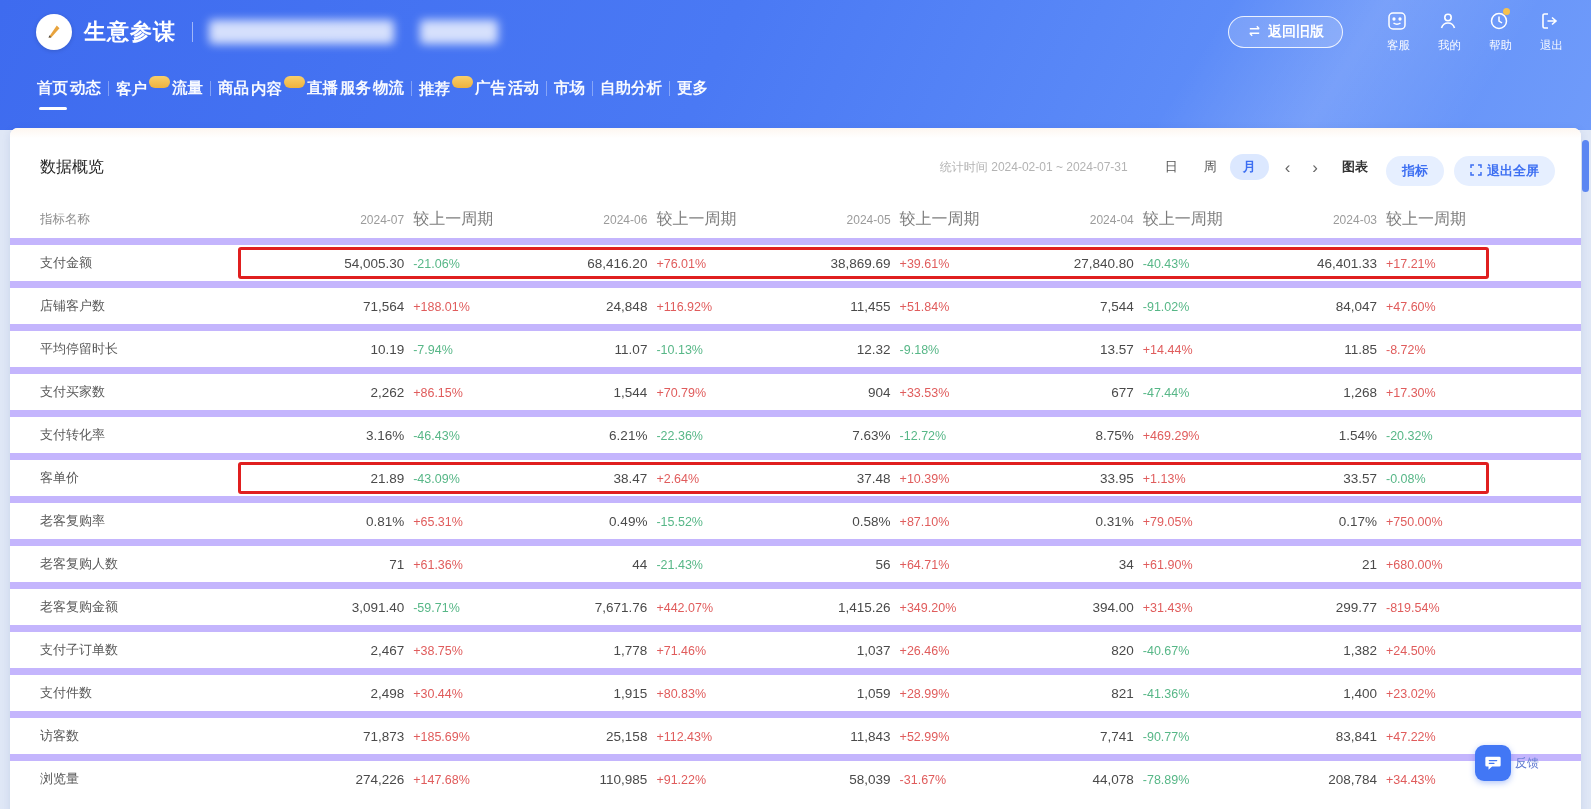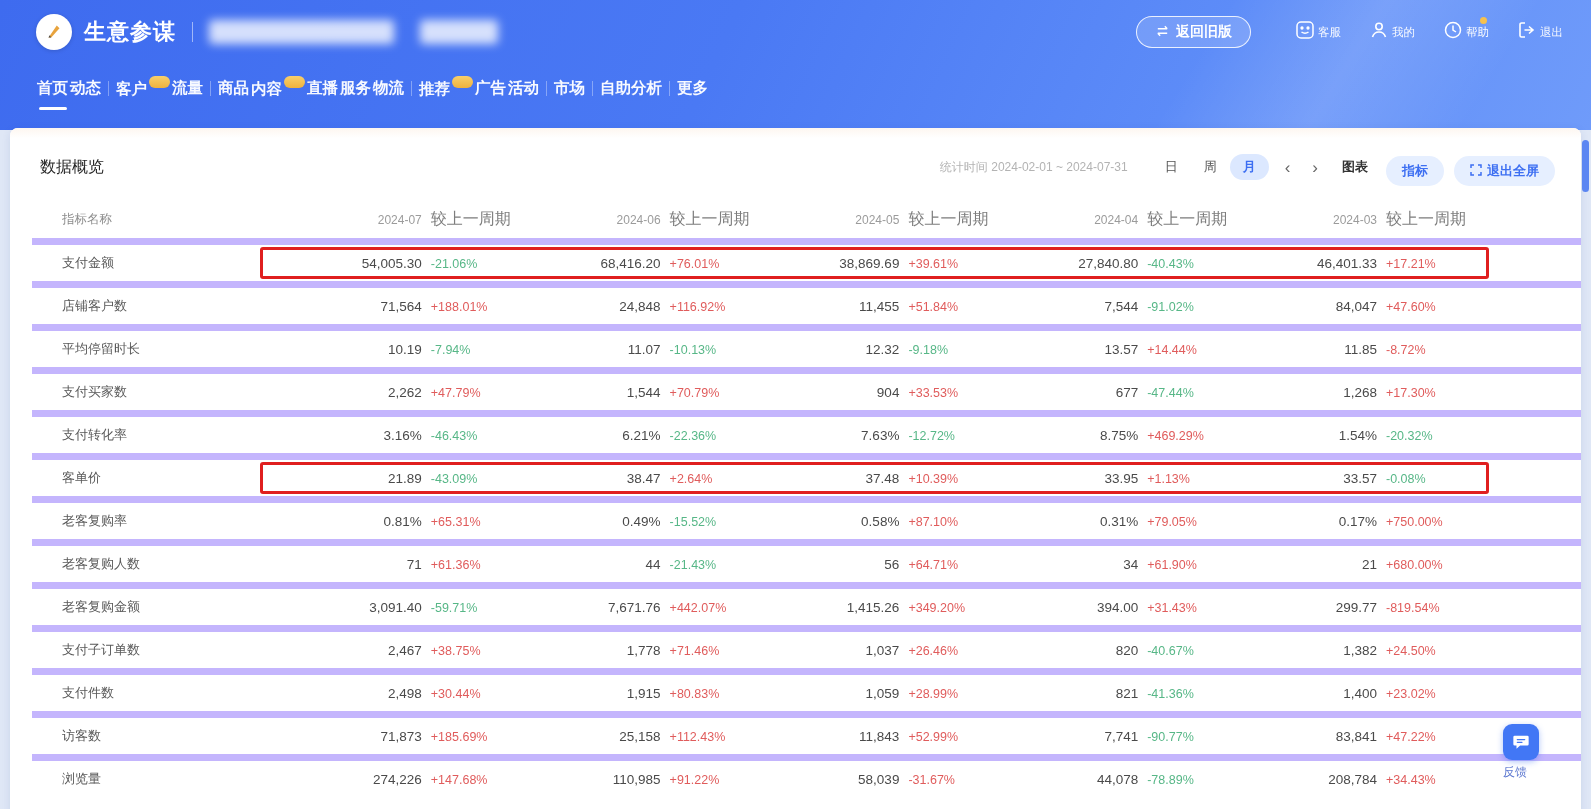--- a/index.html
+++ b/index.html
@@ -18,21 +18,21 @@
   .brand-title { color:#fff; font-size:22px; font-weight:700; margin-left:12px; letter-spacing:1px; }
   .brand-divider { width:1px; height:20px; background:rgba(255,255,255,.5); margin:0 16px; }
   .redacted { height:24px; border-radius:4px; background:rgba(255,255,255,.78); filter:blur(5px); }
   .redacted.r1 { width:185px; }
   .redacted.r2 { width:78px; margin-left:26px; }
   .header-right { margin-left:auto; display:flex; align-items:center; gap:34px; }
   .back-old-btn { display:flex; align-items:center; gap:6px; color:#fff; font-size:14px; font-weight:600;
     background:rgba(255,255,255,.16); border:1.5px solid rgba(255,255,255,.85); border-radius:999px;
     padding:6px 18px; cursor:pointer; }
   .quick-links { display:flex; gap:28px; margin-left:10px; }
-  .q-link { display:flex; flex-direction:row; align-items:center; gap:3px; color:#fff; cursor:pointer; position:relative; }
+  .q-link { display:flex; flex-direction:column; align-items:flex-start; gap:3px; color:#fff; cursor:pointer; position:relative; }
   .q-link .ql-label { font-size:11.5px; opacity:.95; }
   .q-dot { position:absolute; top:-3px; right:2px; width:7px; height:7px; border-radius:50%; background:#f6c14e; }
 
   
   .nav { display:flex; align-items:center; padding:0 10px 0 36px; height:48px; position:relative; z-index:2; }
   .nav-item { position:relative; color:rgba(255,255,255,.96); font-size:15.5px; font-weight:600;
     margin:0 1px; cursor:pointer; white-space:nowrap; }
   .nav-item.active::after { content:''; position:absolute; left:50%; transform:translateX(-50%);
     bottom:-11px; width:28px; height:3px; border-radius:2px; background:#fff; }
   .nav-badge { display:inline-block; width:21px; height:12px; border-radius:7px;
@@ -49,42 +49,42 @@
   .toolbar { margin-left:auto; display:flex; align-items:center; gap:10px; }
   .stat-period { color:#b3b3b3; font-size:12px; margin-right:14px; }
   .gran-btn { border:none; background:none; color:#555; font-size:13px; padding:4px 13px; cursor:pointer; }
   .gran-btn.selected { background:#dce8ff; color:#3d6ff2; border-radius:999px; font-weight:600; }
   .chev-btn { border:none; background:none; color:#666; font-size:17px; line-height:1; cursor:pointer; padding:2px 6px; }
   .chart-btn { border:none; background:none; color:#333; font-size:13px; font-weight:600; cursor:pointer; margin:0 8px; }
   .pill-btn { border:none; background:#e6efff; color:#3d6ff2; font-size:13px; font-weight:600;
     border-radius:999px; padding:6px 16px; cursor:pointer; display:flex; align-items:center; gap:5px;margin-top:8px; }
 
   
-  .tbl { padding:0 0 0 0;margin-left:22px; }
+  .tbl { padding:0 0 0 0; }
   .t-row { display:grid; grid-template-columns:225px repeat(5,1fr); align-items:center;
     height:43px; padding:0 100px 0 30px; position:relative; }
   .t-row + .t-row { border-top:7px solid #c4b5fd; }
   .t-head { height:38px; }
   .t-head .metric-h { color:#8c8c8c; font-size:12.5px; }
   .t-cell { display:flex; justify-content:flex-end; align-items:baseline; }
   .t-cell .val { color:#4a4a4a; font-size:13.5px; text-align:right; }
   .t-cell .chg { width:95px; margin-left:9px; font-size:12.5px; text-align:left; }
   .t-head .t-cell .val { color:#9b9b9b; font-size:12px; font-weight:400; }
   .t-head .t-cell .chg { color:#7d7d7d; font-size:16px; }
   .metric-name { color:#595959; font-size:13px; }
   .chg.up { color:#e05c5c; }
   .chg.down { color:#57b787; }
   .t-row.hl::after { content:''; position:absolute; left:228px; right:92px; top:2px; bottom:2px;
     border:3px solid #e01f1f; border-radius:3px; pointer-events:none; }
 
   
   .scroll-thumb { position:absolute; right:2px; top:140px; width:7px; height:52px;
     border-radius:4px; background:#5b86f2; cursor:pointer; }
-  .feedback { position:absolute; right:52px; bottom:28px; display:flex; flex-direction:column;
-    align-items:flex-start; gap:4px; cursor:pointer; }
+  .feedback { position:absolute; right:52px; bottom:28px; display:flex; flex-direction:row;
+    align-items:center; gap:4px; cursor:pointer; }
   .feedback .fb-icon { width:36px; height:36px; border-radius:9px; background:#4277f5;
     display:flex; align-items:center; justify-content:center; box-shadow:0 2px 6px rgba(60,110,240,.4); }
   .feedback .fb-label { font-size:12px; color:#5f7ad1; }
 </style>
 </head>
 <body>
 
 <div class="header">
   <div class="header-top">
     <span class="logo-badge">
@@ -283,21 +283,21 @@
         </div>
         <div class="t-cell">
           <span class="val">11.85</span>
           <span class="chg up">-8.72%</span>
         </div>
       </div>
       <div class="t-row">
         <div class="metric-name">支付买家数</div>
         <div class="t-cell">
           <span class="val">2,262</span>
-          <span class="chg up">+47.79%</span>
+          <span class="chg up">+86.15%</span>
         </div>
         <div class="t-cell">
           <span class="val">1,544</span>
           <span class="chg up">+70.79%</span>
         </div>
         <div class="t-cell">
           <span class="val">904</span>
           <span class="chg up">+33.53%</span>
         </div>
         <div class="t-cell">

